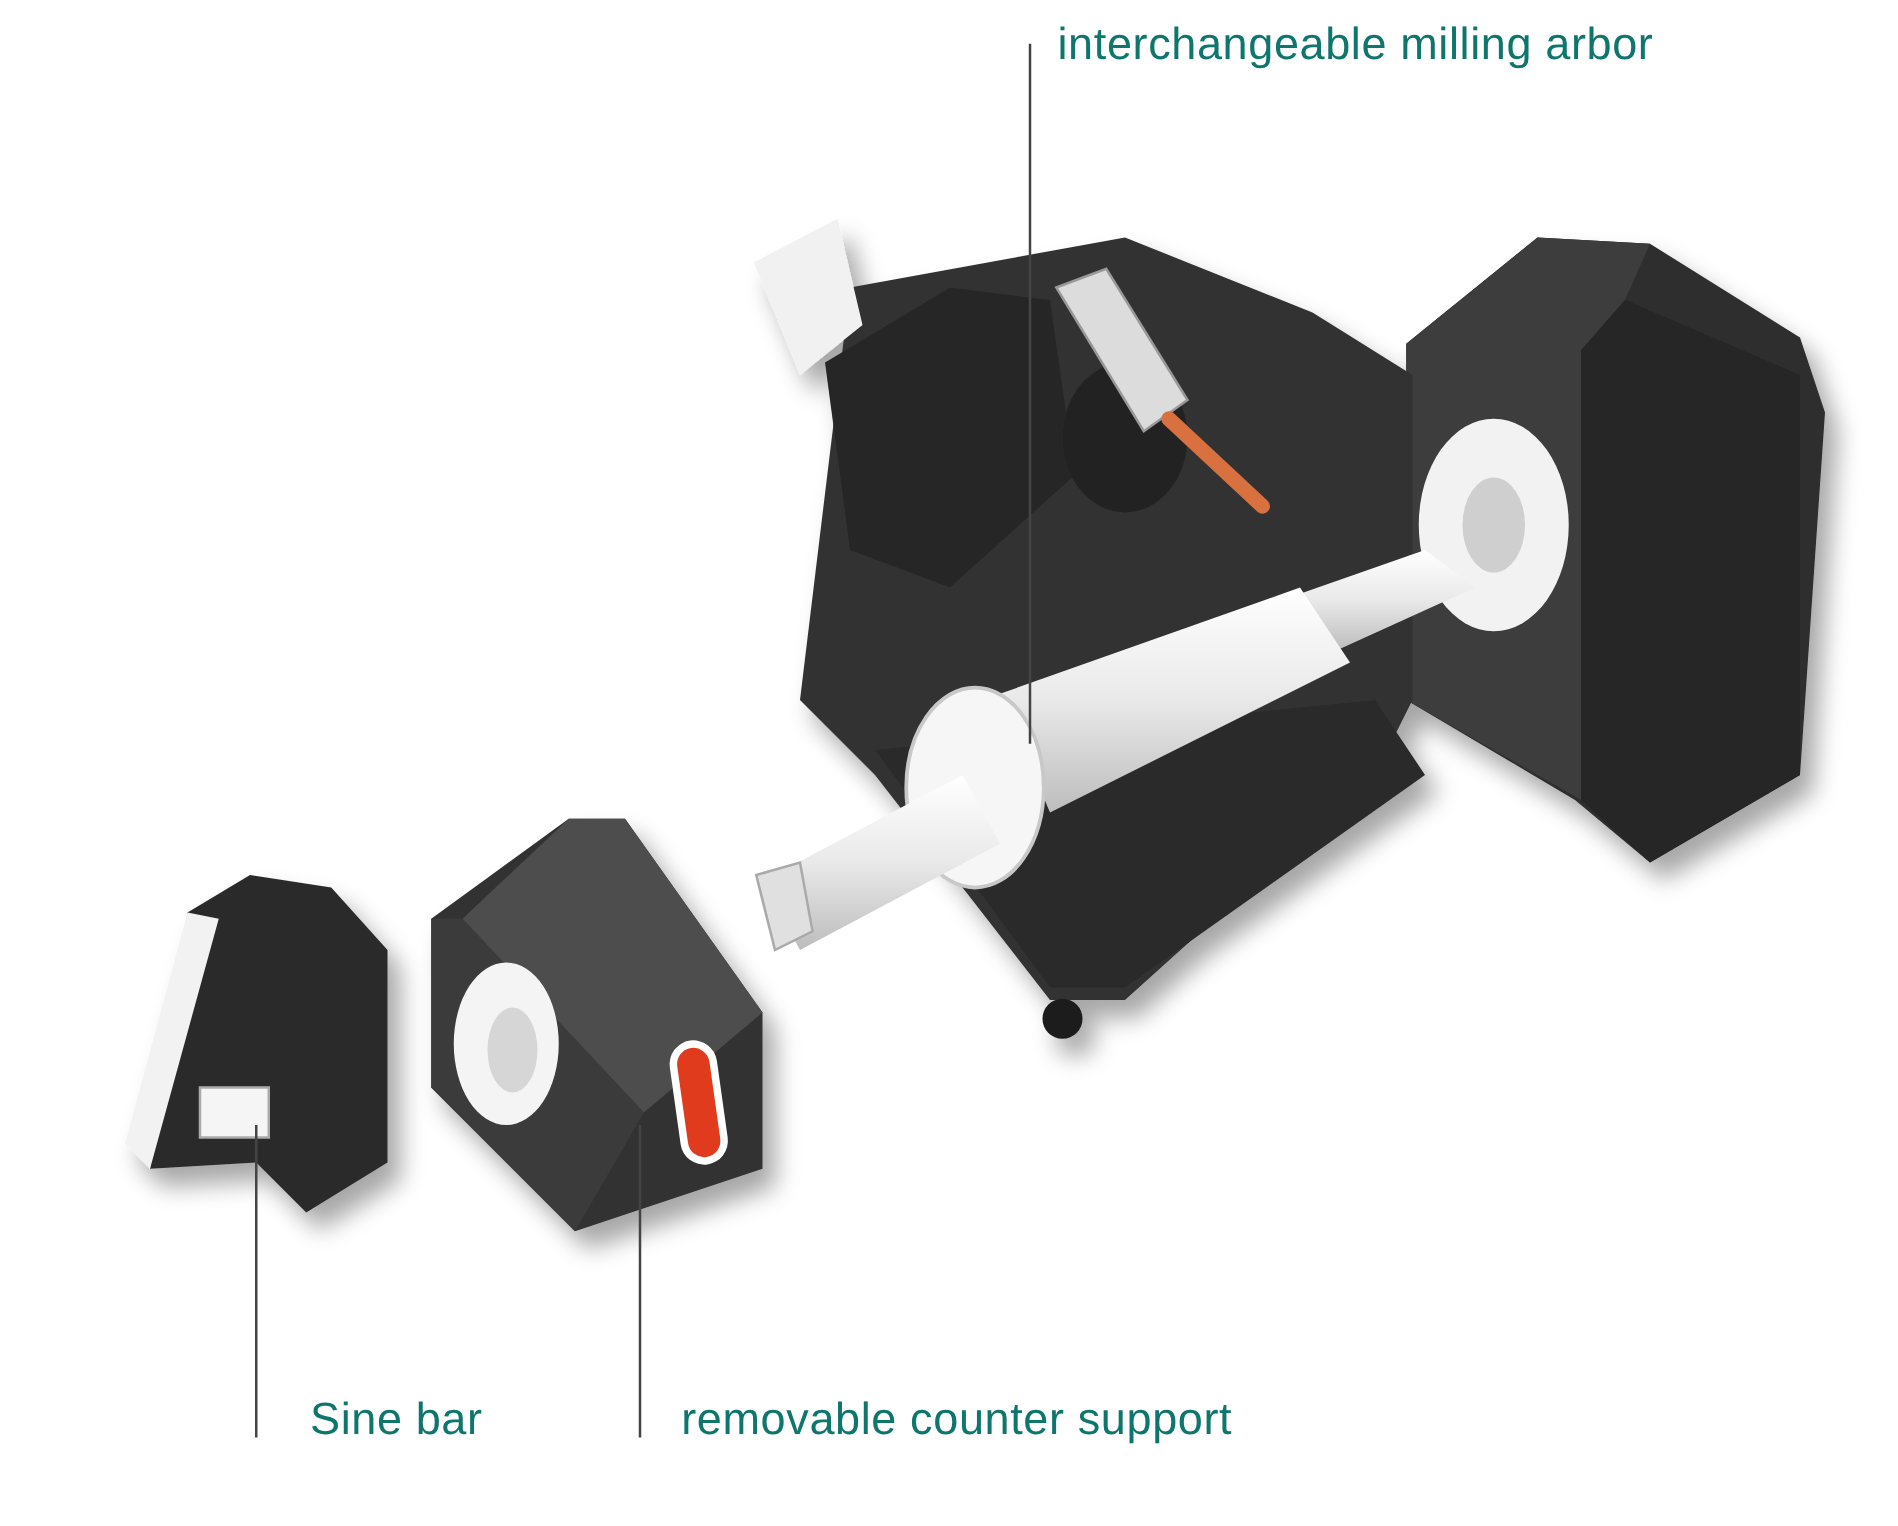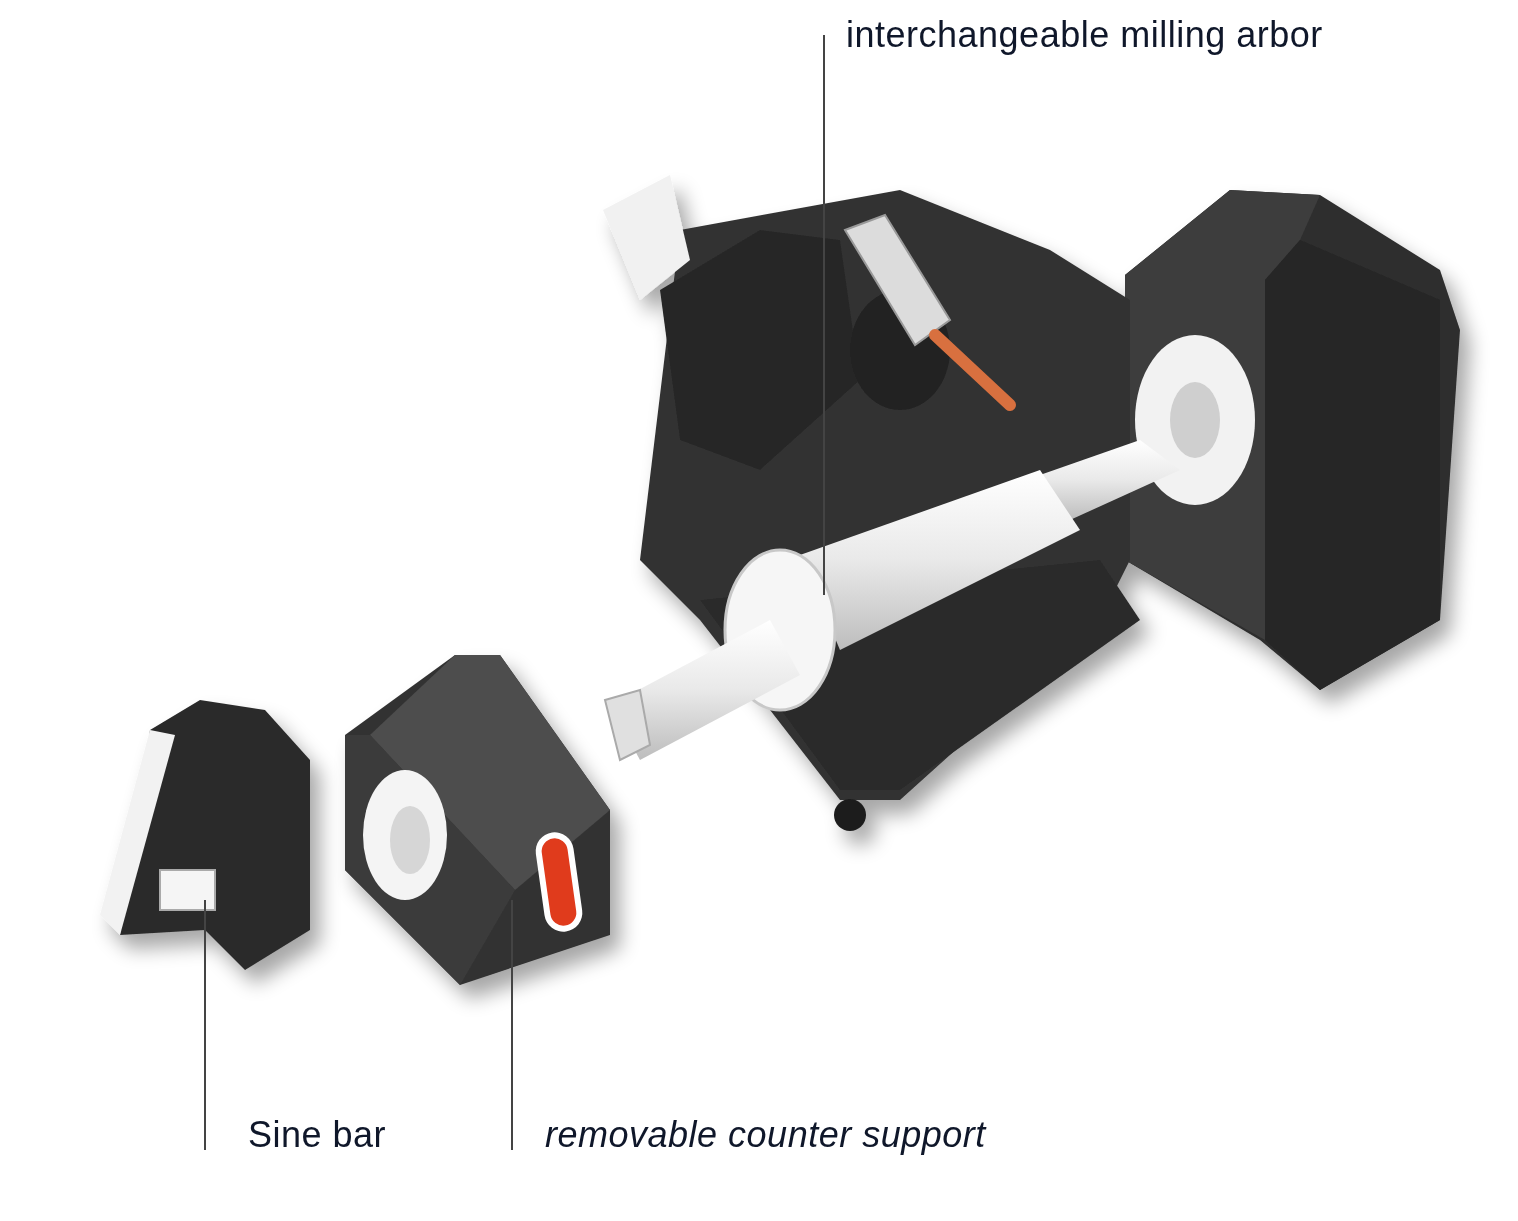--- a/index.html
+++ b/index.html
@@ -1,18 +1,18 @@
 <!DOCTYPE html>
 <html><head>
 <meta charset="utf-8">
 <style>
   html, body { margin:0; padding:0; background:#ffffff; }
   body { width:1518px; height:1221px; position:relative; overflow:hidden;
          font-family:"Liberation Sans", "DejaVu Sans", sans-serif; }
-  .label { position:absolute; color:#0f172a; font-size:36px; letter-spacing:0.5px; white-space:nowrap; }
+  .label { position:absolute; color:#0f766e; font-size:36px; letter-spacing:0.5px; white-space:nowrap; }
   .leader { position:absolute; width:2px; background:#444444; }
   svg.art { position:absolute; left:0; top:0; }
 </style>
 </head>
 <body>
 
 <svg class="art" width="1518" height="1221" viewBox="0 0 1518 1221">
   <defs>
     <filter id="sh" x="-20%" y="-20%" width="140%" height="140%">
       <feGaussianBlur in="SourceAlpha" stdDeviation="10"></feGaussianBlur>
@@ -76,13 +76,13 @@
     <rect x="160" y="870" width="55" height="40" fill="#f5f5f5" stroke="#aaa" stroke-width="2"></rect>
   </g>
 </svg>
 
 <div class="leader" style="left:823px; top:35px; height:560px;"></div>
 <div class="leader" style="left:204px; top:900px; height:250px;"></div>
 <div class="leader" style="left:511px; top:900px; height:250px;"></div>
 
 <div class="label" style="left:846px; top:14px;">interchangeable milling arbor</div>
 <div class="label" style="left:248px; top:1114px;">Sine bar</div>
-<div class="label" style="left:545px; top:1114px;font-style:italic;">removable counter support</div>
+<div class="label" style="left:545px; top:1114px;">removable counter support</div>
 
 </body></html>

